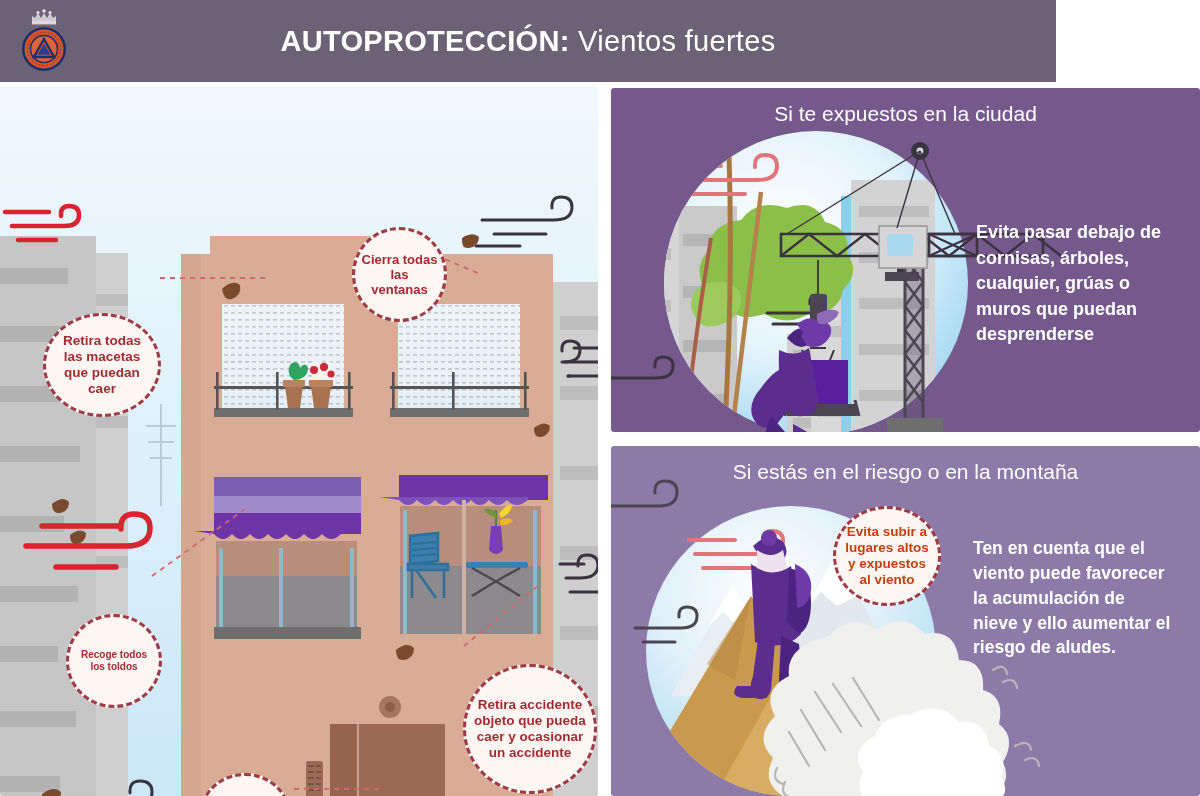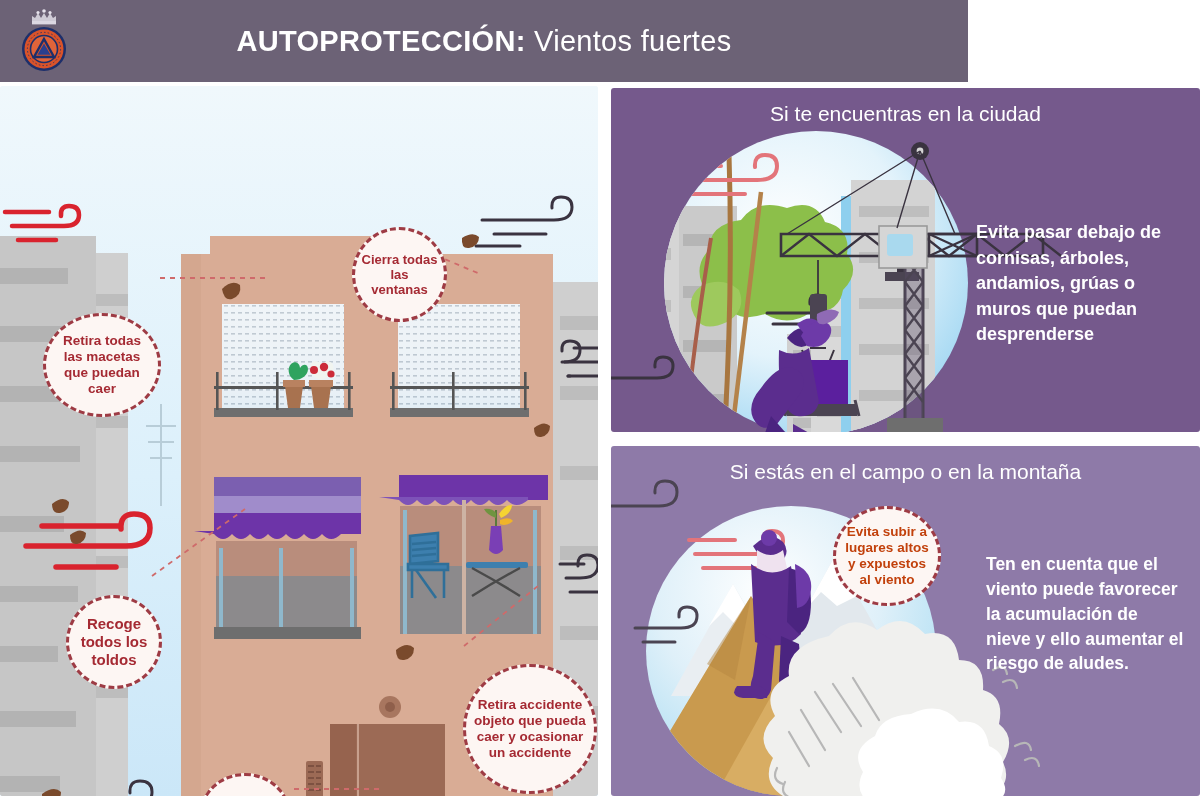--- a/index.html
+++ b/index.html
@@ -6,21 +6,21 @@
   html, body {
     width: 1200px; height: 796px;
     background: #ffffff;
     font-family: "Liberation Sans", sans-serif;
     overflow: hidden;
   }
   #page { position: relative; width: 1200px; height: 796px; background:#fff; }
 
   
   .header {
-    position: absolute; left: 0; top: 0; width: 968px; height: 82px;
+    position: absolute; left: 0; top: 0; width: 1056px; height: 82px;
     background: #6c6276;
     display: flex; align-items: center; justify-content: center;
   }
   .header-title { font-size: 29px; color: #ffffff; letter-spacing: .3px; white-space: nowrap; }
   .header-title .bold { font-weight: bold; }
   .header-title .light { font-weight: normal; }
   .logo { position: absolute; left: 8px; top: 6px; width: 72px; height: 70px; }
 
   
   .panel { position: absolute; overflow: hidden; border-radius: 3px; }
@@ -41,35 +41,35 @@
   .panel-heading { position: absolute; width: 100%; text-align: center; font-size: 21px; }
   .panel-home .panel-heading { top: 16px; color: #4c4a52; }
   .panel-city .panel-heading, .panel-mountain .panel-heading { top: 14px; color: #ffffff; }
 
   
   .side-text {
     position: absolute; color: #ffffff; font-weight: bold;
     font-size: 18px; line-height: 1.42;
   }
   .city-text { left: 365px; top: 132px; width: 205px; }
-  .mountain-text { left: 375px; top: 90px; width: 200px; font-size: 17.5px; margin-top: 16px; }
+  .mountain-text { left: 362px; top: 90px; width: 200px; font-size: 17.5px; }
 
   
   .callout {
     position: absolute; border-radius: 50%;
     background: #fdf6f3; border: 3px dashed #9e3b44;
     display: flex; align-items: center; justify-content: center; text-align: center;
     color: #a52a33; font-weight: bold; line-height: 1.18;
     z-index: 40;
   }
   .callout span { display: block; padding: 0 6px; }
 
   .c-macetas   { left: 43px;  top: 227px; width: 118px; height: 104px; font-size: 13.5px; justify-content: center; }
   .c-ventanas  { left: 352px; top: 141px; width: 95px;  height: 95px;  font-size: 13px; }
-  .c-toldos    { left: 66px;  top: 509px; width: 96px;  height: 94px;  font-size: 15px; }
+  .c-toldos    { left: 66px;  top: 528px; width: 96px;  height: 94px;  font-size: 10px; }
   .c-objeto    { left: 463px; top: 578px; width: 134px; height: 130px; font-size: 13.5px; }
   .c-puertas   { left: 199px; top: 687px; width: 92px;  height: 86px;  font-size: 13.5px; }
   .c-altos     { left: 222px; top: 60px;  width: 108px; height: 100px; font-size: 13.5px; color:#c2410c; }
 
   svg { display: block; }
   .abs { position: absolute; }
 </style>
 </head>
 <body>
 
@@ -345,21 +345,21 @@
     </div>
     <div class="callout c-objeto">
       <span>Retira accidente objeto que pueda caer y ocasionar un accidente</span>
     </div>
     <div class="callout c-puertas">
       
     </div>
   </div>
 
   <div class="panel panel-city">
-    <div class="panel-heading">Si te encuentras en la ciudad</div>
+    <div class="panel-heading">Si te expuestos en la ciudad</div>
 
     <svg class="abs" style="left:0;top:0;" width="589" height="344" viewBox="0 0 589 344">
       <defs>
         <radialGradient id="cityCircle" cx="40%" cy="35%" r="72%">
           <stop offset="0%" stop-color="#ffffff"></stop>
           <stop offset="55%" stop-color="#e3f3fb"></stop>
           <stop offset="100%" stop-color="#9fd6f2"></stop>
         </radialGradient>
         <clipPath id="cityClip">
             <circle cx="205" cy="195" r="152"></circle>
@@ -470,25 +470,25 @@
         <path d="M160 328 l14 16 l-8 32 q-4 12 -16 6 q-8 -6 -2 -20 z" fill="#4b2480"></path>
         <path d="M182 336 l18 10 l6 36 q0 12 -12 10 q-10 -2 -12 -18 z" fill="#5b2d8e"></path>
         <path d="M142 374 q-8 10 4 12 l22 0 q4 -8 -6 -12 z" fill="#3d1c6b"></path>
         <path d="M188 380 q-6 10 6 12 l22 0 q4 -8 -6 -12 z" fill="#3d1c6b"></path>
 
         <path d="M190 248 q10 -18 24 -14 q10 4 4 16 q-8 12 -22 8 z" fill="#6d3aa8"></path>
         <path d="M206 226 q14 -8 22 -2 q-2 8 -14 12 q-10 2 -8 -10 z" fill="#8f6ab5"></path>
       </g>
     </svg>
 
-    <div class="side-text city-text">Evita pasar debajo de cornisas, árboles, andamios, grúas o muros que puedan desprenderse</div>
+    <div class="side-text city-text">Evita pasar debajo de cornisas, árboles, cualquier, grúas o muros que puedan desprenderse</div>
   </div>
 
   <div class="panel panel-mountain">
-    <div class="panel-heading">Si estás en el campo o en la montaña</div>
+    <div class="panel-heading">Si estás en el riesgo o en la montaña</div>
 
     <svg class="abs" style="left:0;top:0;" width="589" height="350" viewBox="0 0 589 350">
       <defs>
         <radialGradient id="mtCircle" cx="42%" cy="30%" r="75%">
           <stop offset="0%" stop-color="#ffffff"></stop>
           <stop offset="52%" stop-color="#dff0f9"></stop>
           <stop offset="100%" stop-color="#a9dcf2"></stop>
         </radialGradient>
         <clipPath id="mtClip">
             <circle cx="180" cy="205" r="145"></circle>

